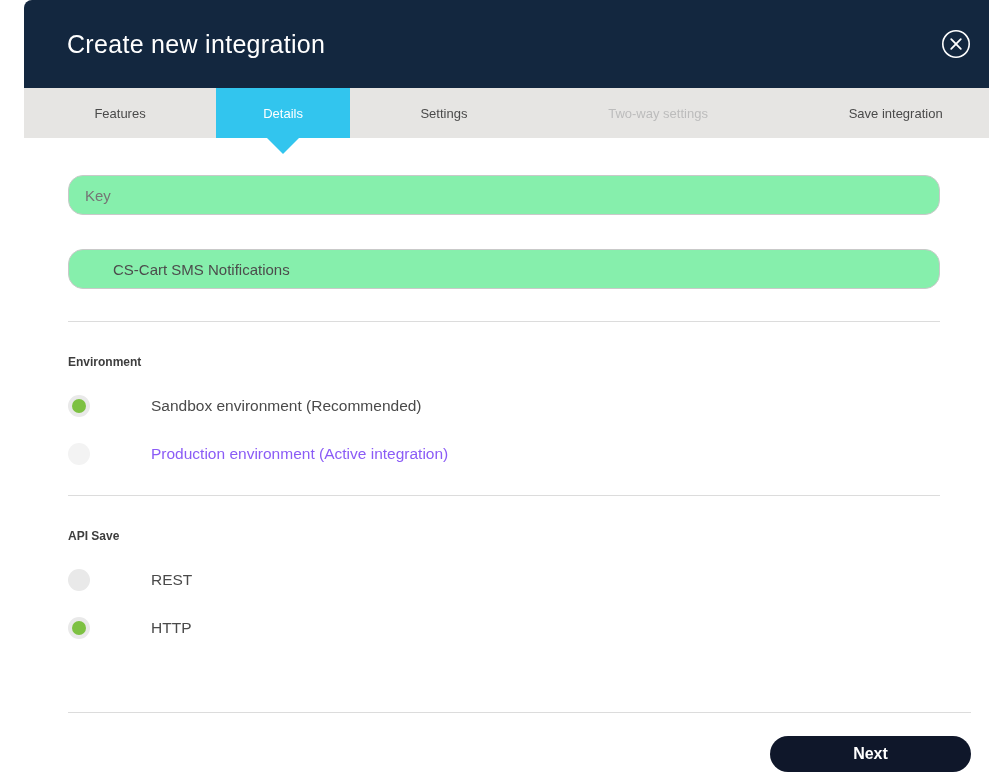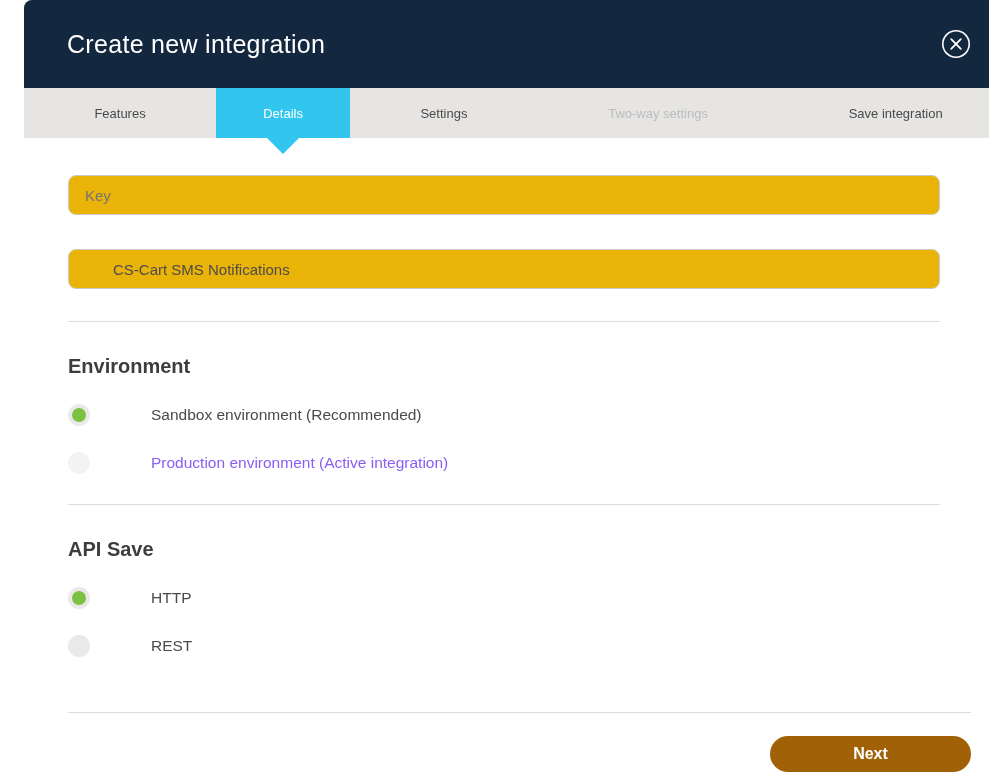--- a/index.html
+++ b/index.html
@@ -79,44 +79,44 @@
   }
 
   
   .content {
     padding: 0 73px 0 44px;
   }
   .text-input {
     display: block;
     width: 100%;
     height: 40px;
-    background: #eab308;
+    background: #86efac;
     border: 1px solid #c9c9c9;
-    border-radius: 8px;
+    border-radius: 15px;
     padding: 0 16px;
     font-family: "Liberation Sans", sans-serif;
     font-size: 15px;
     color: #4c4c4c;
     outline: none;
   }
   .text-input::placeholder { color: #757575; opacity: 1; }
   .input-key  { margin-top: 37px; }
   .input-name { margin-top: 34px; padding-left: 44px; }
 
   .divider {
     border: none;
     border-top: 1px solid #dcdcdc;
     margin: 0;
   }
   .divider-1 { margin-top: 32px; }
   .divider-2 { margin-top: 30px; }
 
   .section-heading {
     margin-top: 33px;
-    font-size: 20px;
+    font-size: 12px;
     font-weight: 700;
     color: #3d3d3d;
   }
 
   .radio-row {
     display: flex;
     align-items: center;
     margin-top: 26px;
     cursor: pointer;
     gap: 47px;
@@ -155,21 +155,21 @@
   .footer .divider { margin-bottom: 23px; }
   .footer-actions {
     display: flex;
     justify-content: flex-end;
   }
   .next-button {
     width: 201px;
     height: 36px;
     border: none;
     border-radius: 18px;
-    background: #a16207;
+    background: #0f172a;
     color: #ffffff;
     font-family: "Liberation Sans", sans-serif;
     font-size: 16px;
     font-weight: 700;
     cursor: pointer;
   }
 </style>
 </head>
 <body>
 
@@ -221,27 +221,27 @@
     <div class="radio-row disabled">
       <div class="radio-circle"></div>
       <div class="radio-label">Production environment (Active integration)</div>
     </div>
 
     <hr class="divider divider-2">
 
     <div class="section-heading">API Save</div>
 
     <div class="radio-row">
+      <div class="radio-circle"></div>
+      <div class="radio-label">REST</div>
+    </div>
+
+    <div class="radio-row">
       <div class="radio-circle checked"></div>
       <div class="radio-label">HTTP</div>
-    </div>
-
-    <div class="radio-row">
-      <div class="radio-circle"></div>
-      <div class="radio-label">REST</div>
     </div>
 
   </div>
 
   <div class="footer">
     <hr class="divider">
     <div class="footer-actions">
       <button class="next-button">Next</button>
     </div>
   </div>

